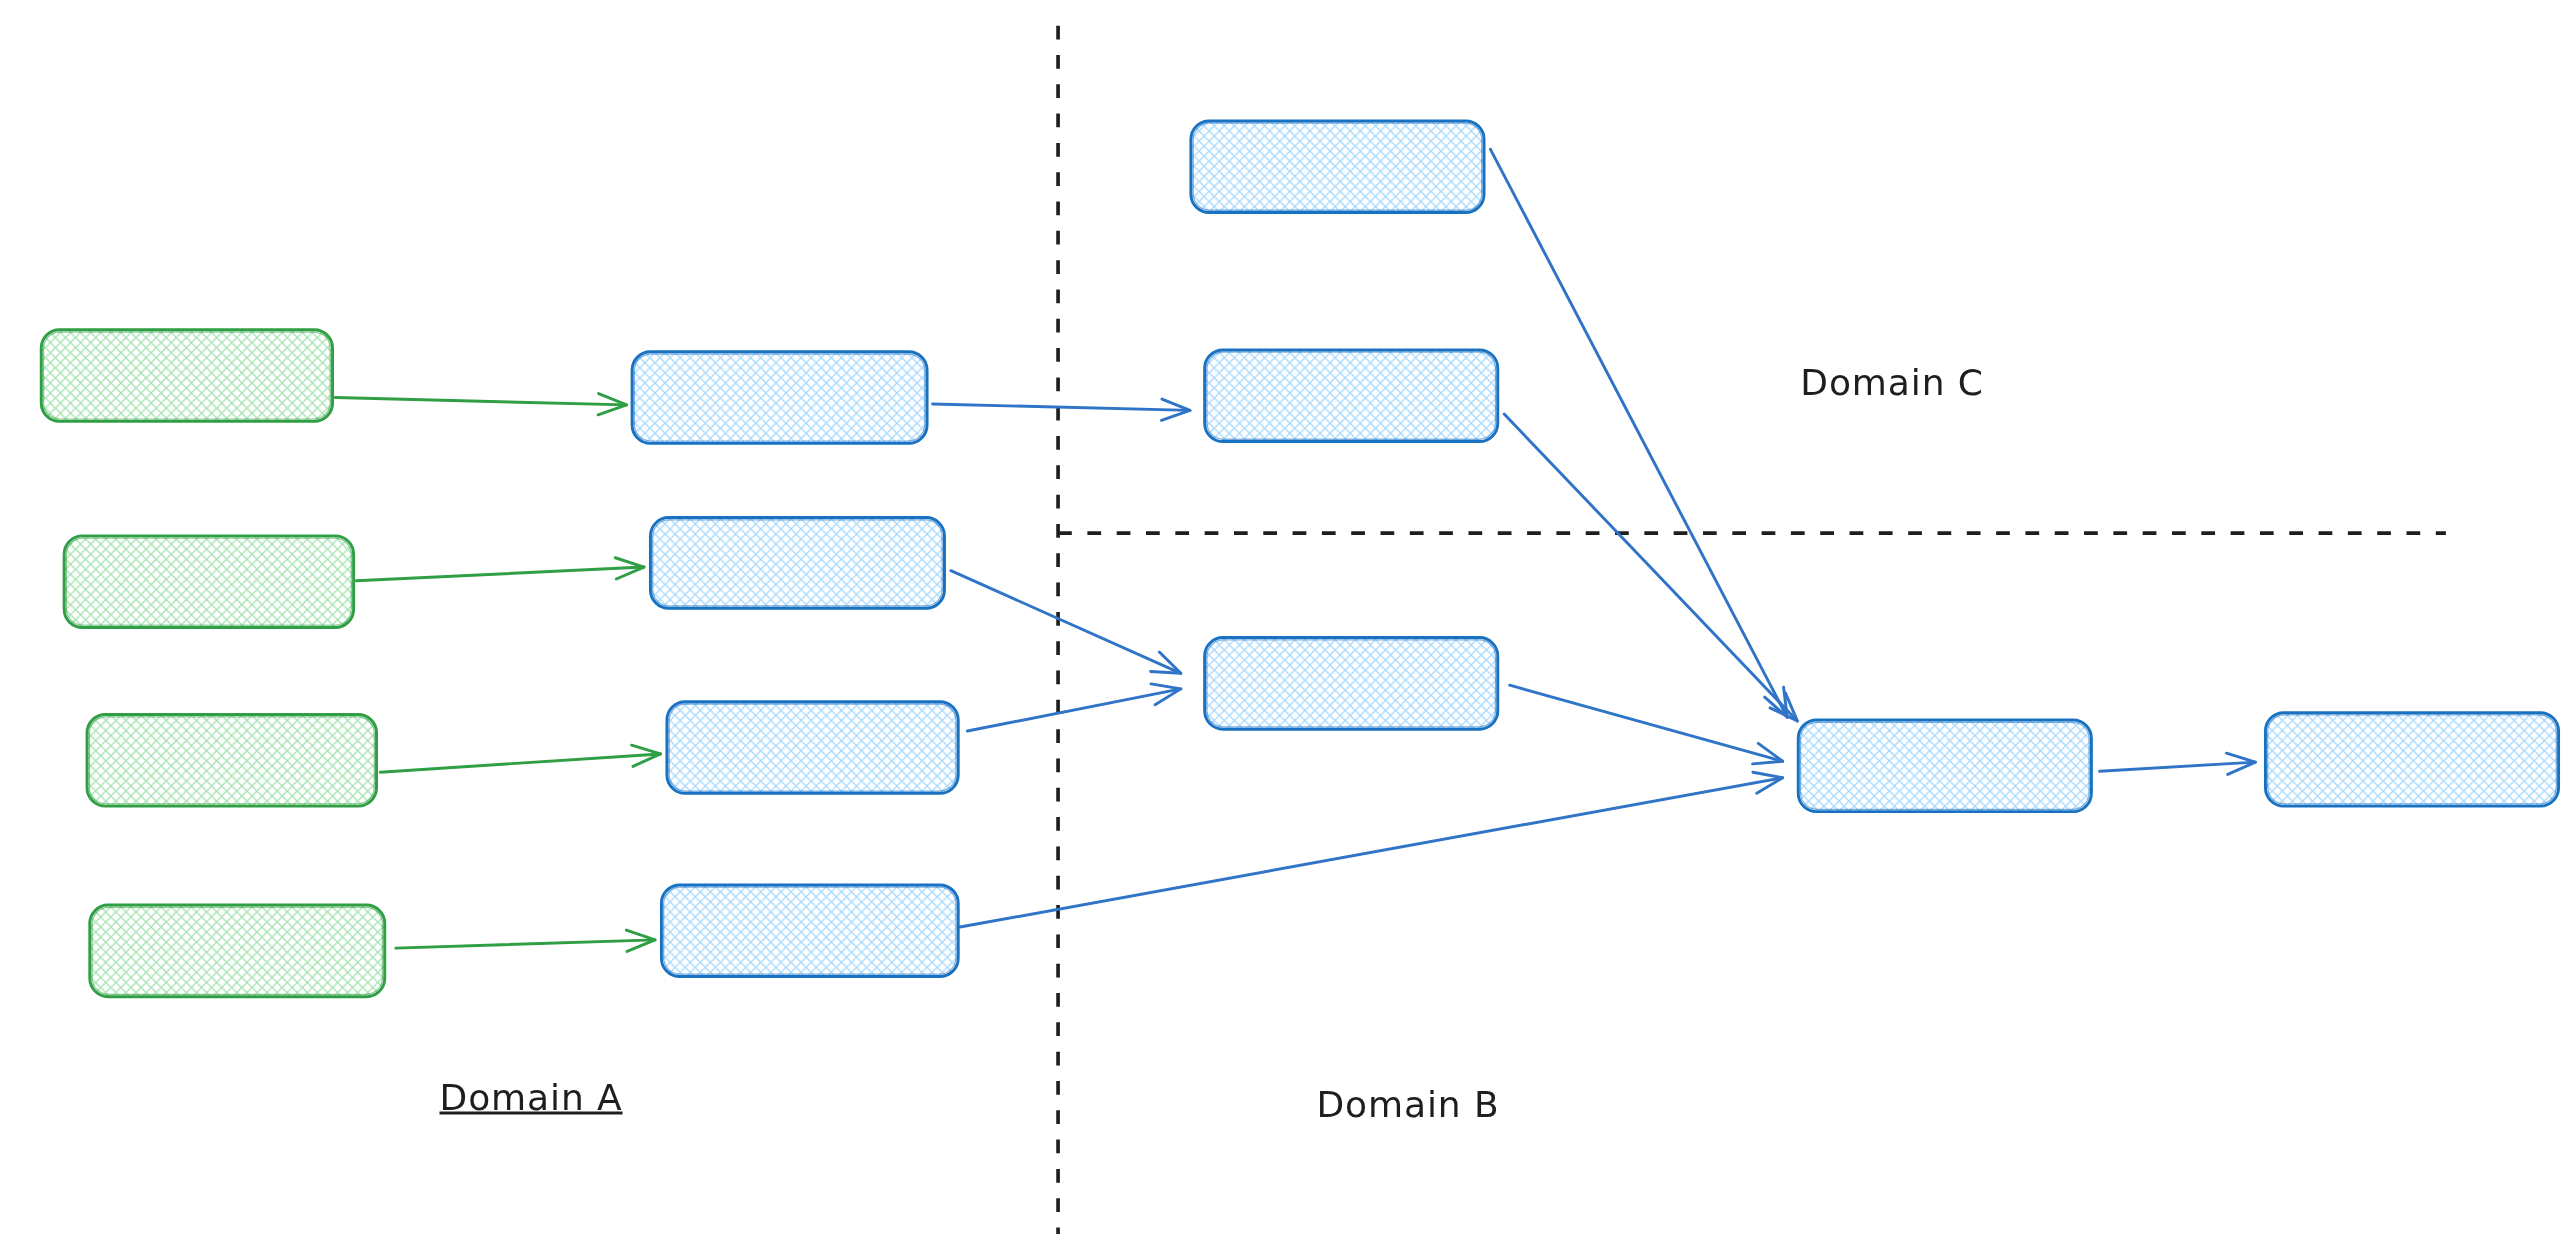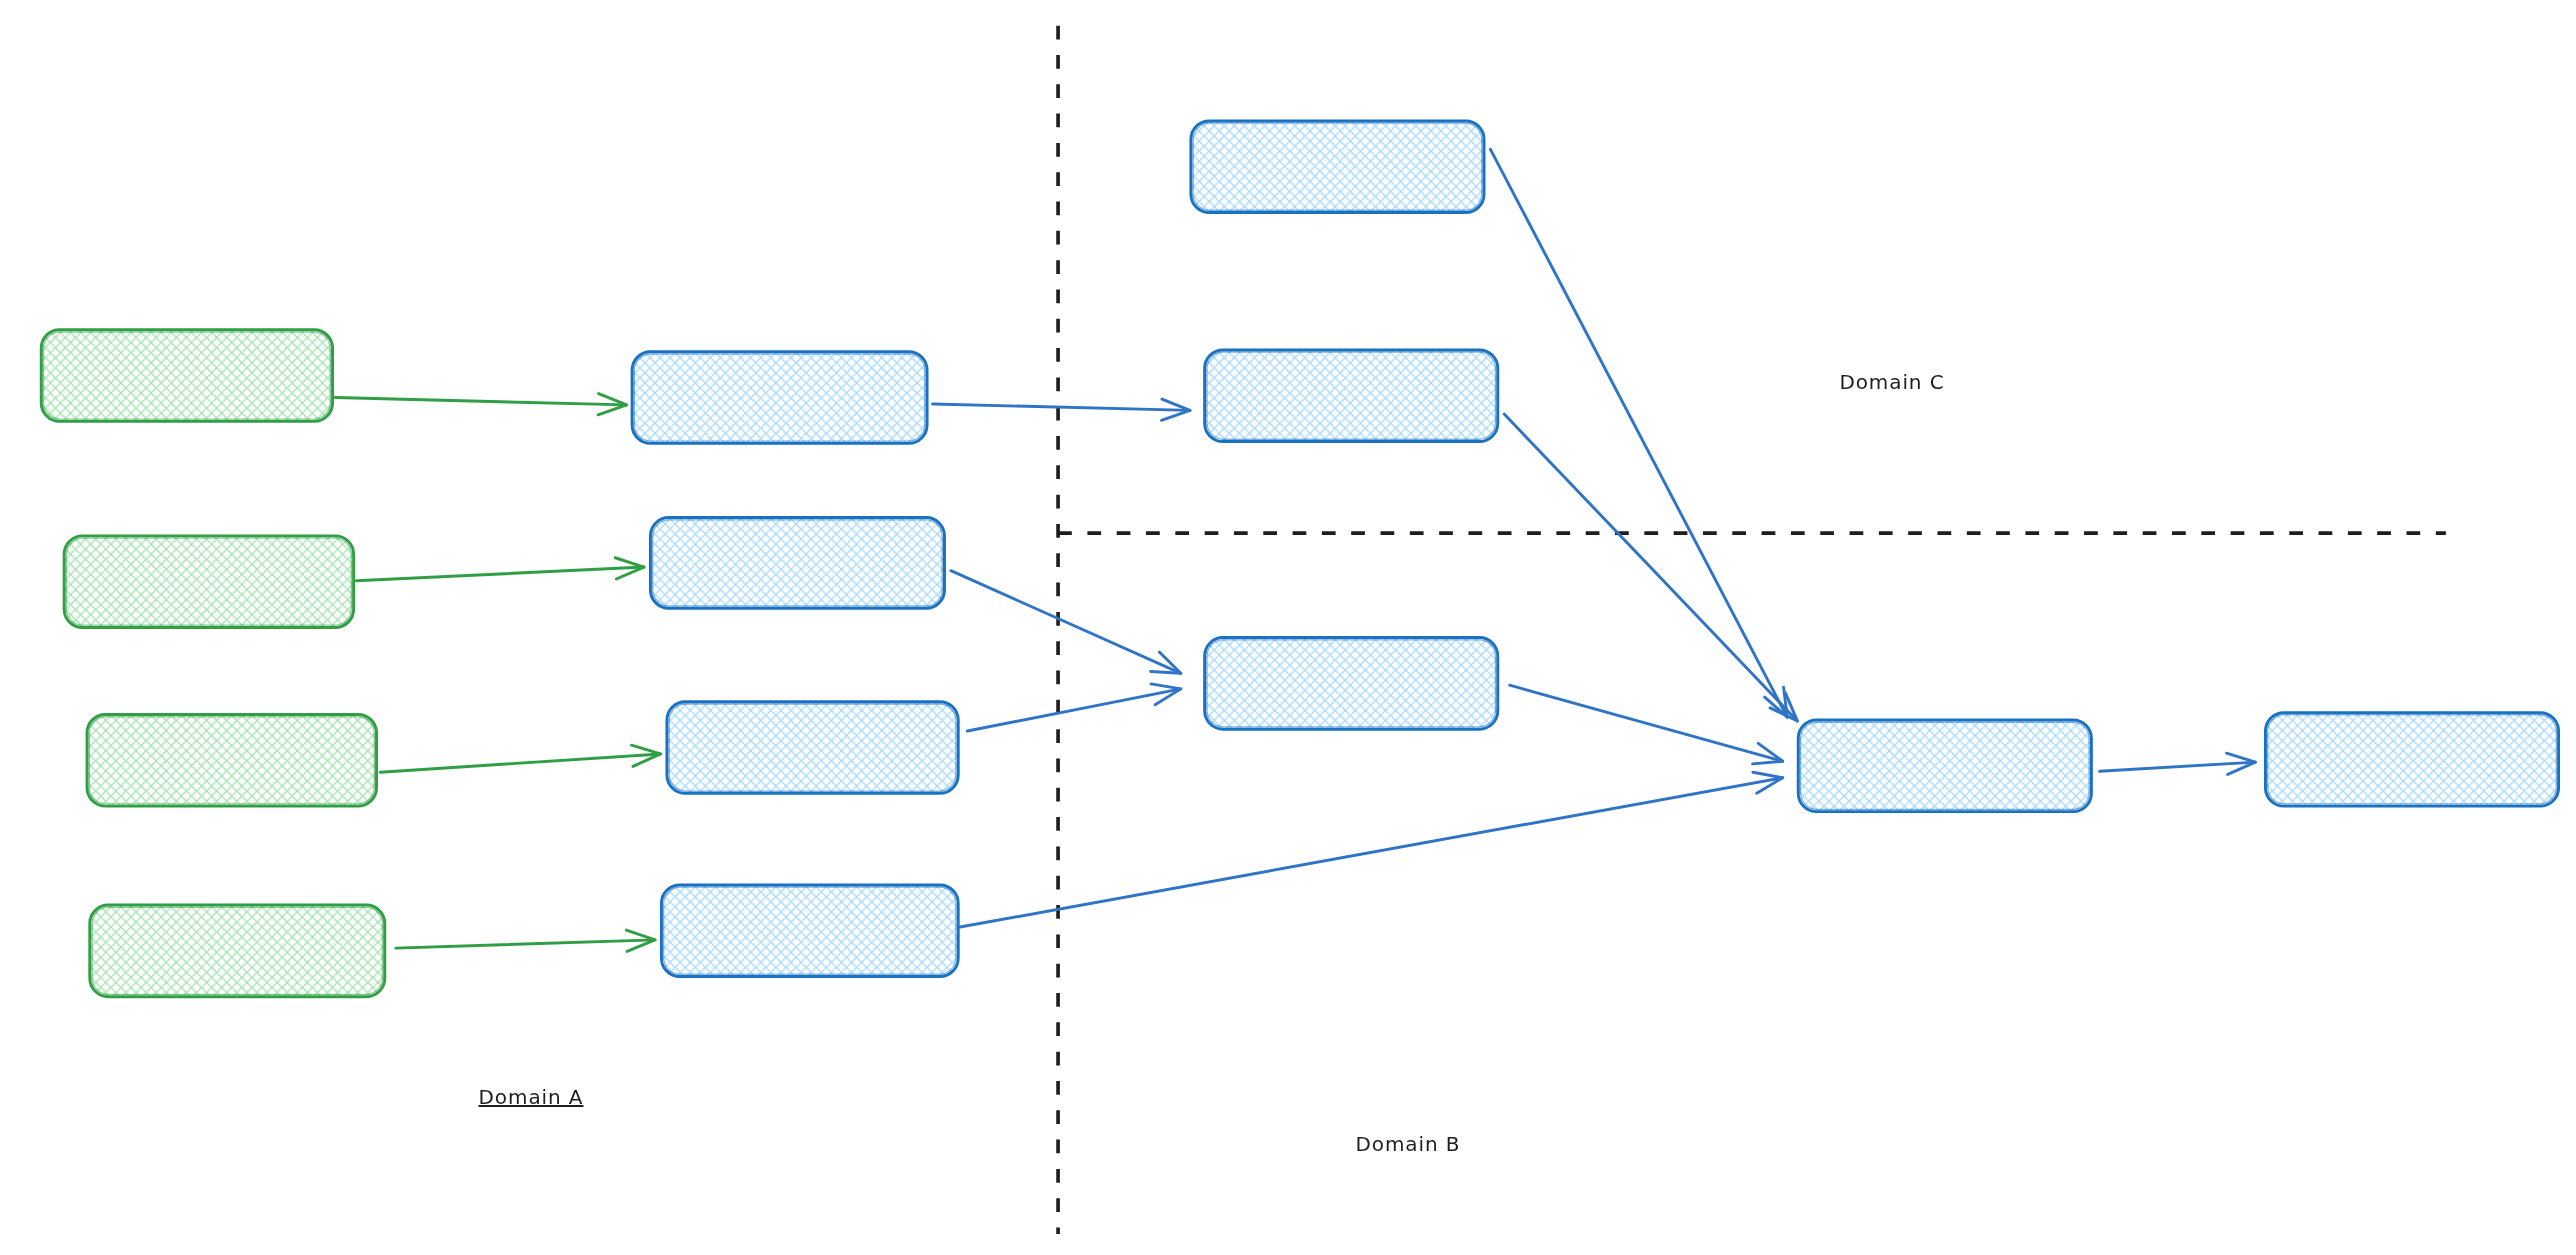--- a/index.html
+++ b/index.html
@@ -9,21 +9,21 @@
     height: 1255px;
     background: #ffffff;
     overflow: hidden;
     font-family: "DejaVu Sans", sans-serif;
   }
   #diagram { position: absolute; left: 0; top: 0; }
   .label {
     position: absolute;
     transform: translate(-50%, -50%);
     font-family: "DejaVu Sans", sans-serif;
-    font-size: 20px;
+    font-size: 36px;
     letter-spacing: 0.9px;
     color: #1e1e1e;
     white-space: nowrap;
     user-select: none;
   }
 </style>
 </head>
 <body>
 
 <div id="stage">
@@ -136,16 +136,16 @@
         <rect x="1963" y="786" width="320" height="100" rx="20" ry="20" fill="url(#hatch-blue)" stroke="#1971c2" stroke-width="3.2"></rect>
         <rect x="1965.5" y="788.5" width="315" height="95" rx="18" ry="18" fill="none" stroke="#1971c2" stroke-width="1.4" opacity="0.55"></rect>
       </g>
       <g>
         <rect x="2473" y="778" width="320" height="102" rx="20" ry="20" fill="url(#hatch-blue)" stroke="#1971c2" stroke-width="3.2"></rect>
         <rect x="2475.5" y="780.5" width="315" height="97" rx="18" ry="18" fill="none" stroke="#1971c2" stroke-width="1.4" opacity="0.55"></rect>
       </g>
     </svg>
 
   <div class="label" style="left: 531px; top: 1097px; text-decoration: underline;">Domain A</div>
-  <div class="label" style="left: 1408px; top: 1144px; text-align: center;">Domain B</div>
+  <div class="label" style="left: 1408px; top: 1104px; text-align: center;">Domain B</div>
   <div class="label" style="left: 1892px; top: 382px;">Domain C</div>
 </div>
 
 
 </body></html>

